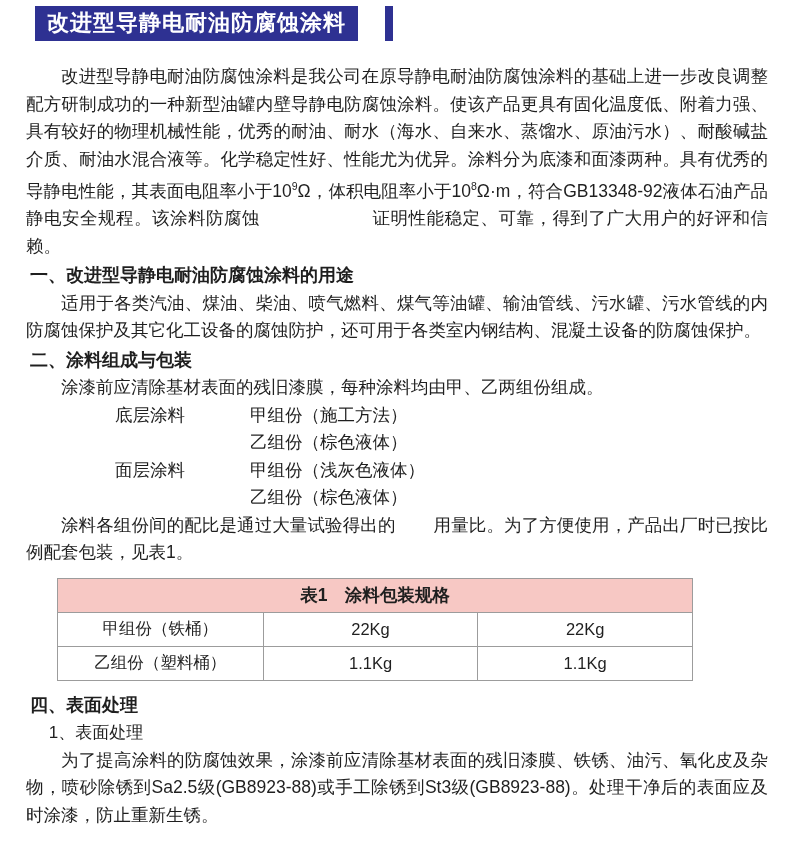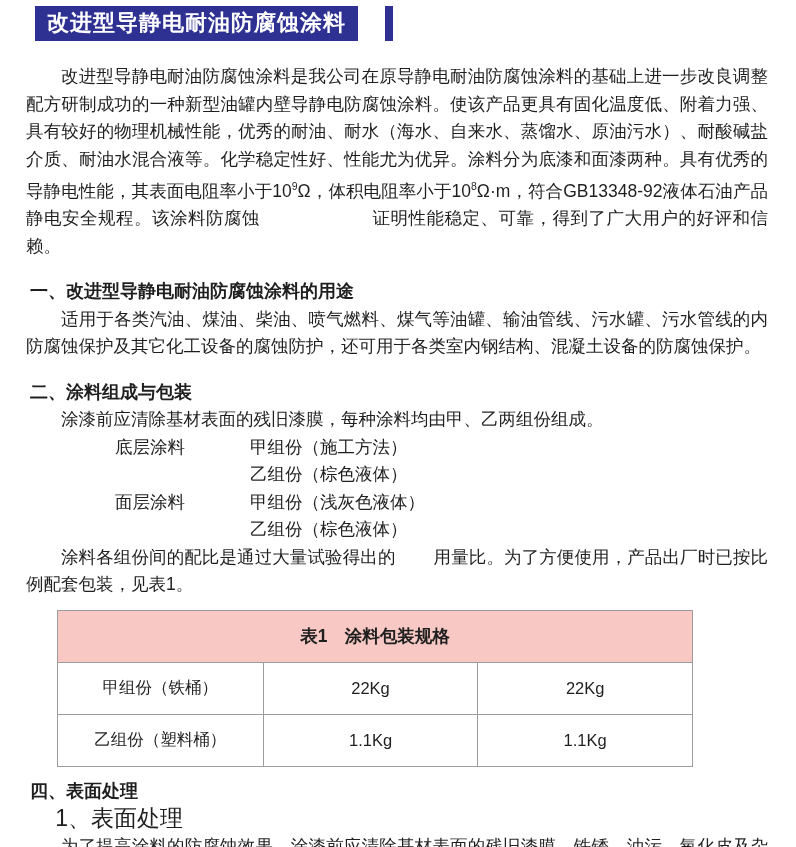--- a/index.html
+++ b/index.html
@@ -34,25 +34,25 @@
     font-size: 17.5px;
     line-height: 27.5px;
     text-align: justify;
     margin: 0 28px 0 26px;
   }
   .indent { text-indent: 2em; }
   .heading {
     font-size: 18px;
     font-weight: bold;
     line-height: 27.5px;
-    margin: 18px 28px 0 30px;
+    margin: 2px 28px 0 30px;
   }
   .heading.tight { margin-top: 2px; }
   .sub-heading {
-    font-size: 23px;
+    font-size: 17px;
     line-height: 27.5px;
     margin: 0 28px 0 30px;
     text-indent: 1.1em;
   }
 
   
   .gap { display: inline-block; height: 1px; }
   .gap-lg { width: 112px; }
   .gap-sm { width: 38px; }
 
@@ -70,21 +70,21 @@
   .pack-table {
     border-collapse: collapse;
     width: 636px;
     margin: 11px 0 11px 57px;
     font-size: 16.5px;
   }
   .pack-table td {
     border: 1px solid #9c9c9c;
     text-align: center;
     height: 27px;
-    padding: 12px 4px;
+    padding: 3px 4px;
   }
   .pack-table .tbl-title {
     background: #f7c8c4;
     font-weight: bold;
     font-size: 17.5px;
   }
   .col1 { width: 32.4%; }
   .col2 { width: 33.8%; }
   .col3 { width: 33.8%; }
 </style>

